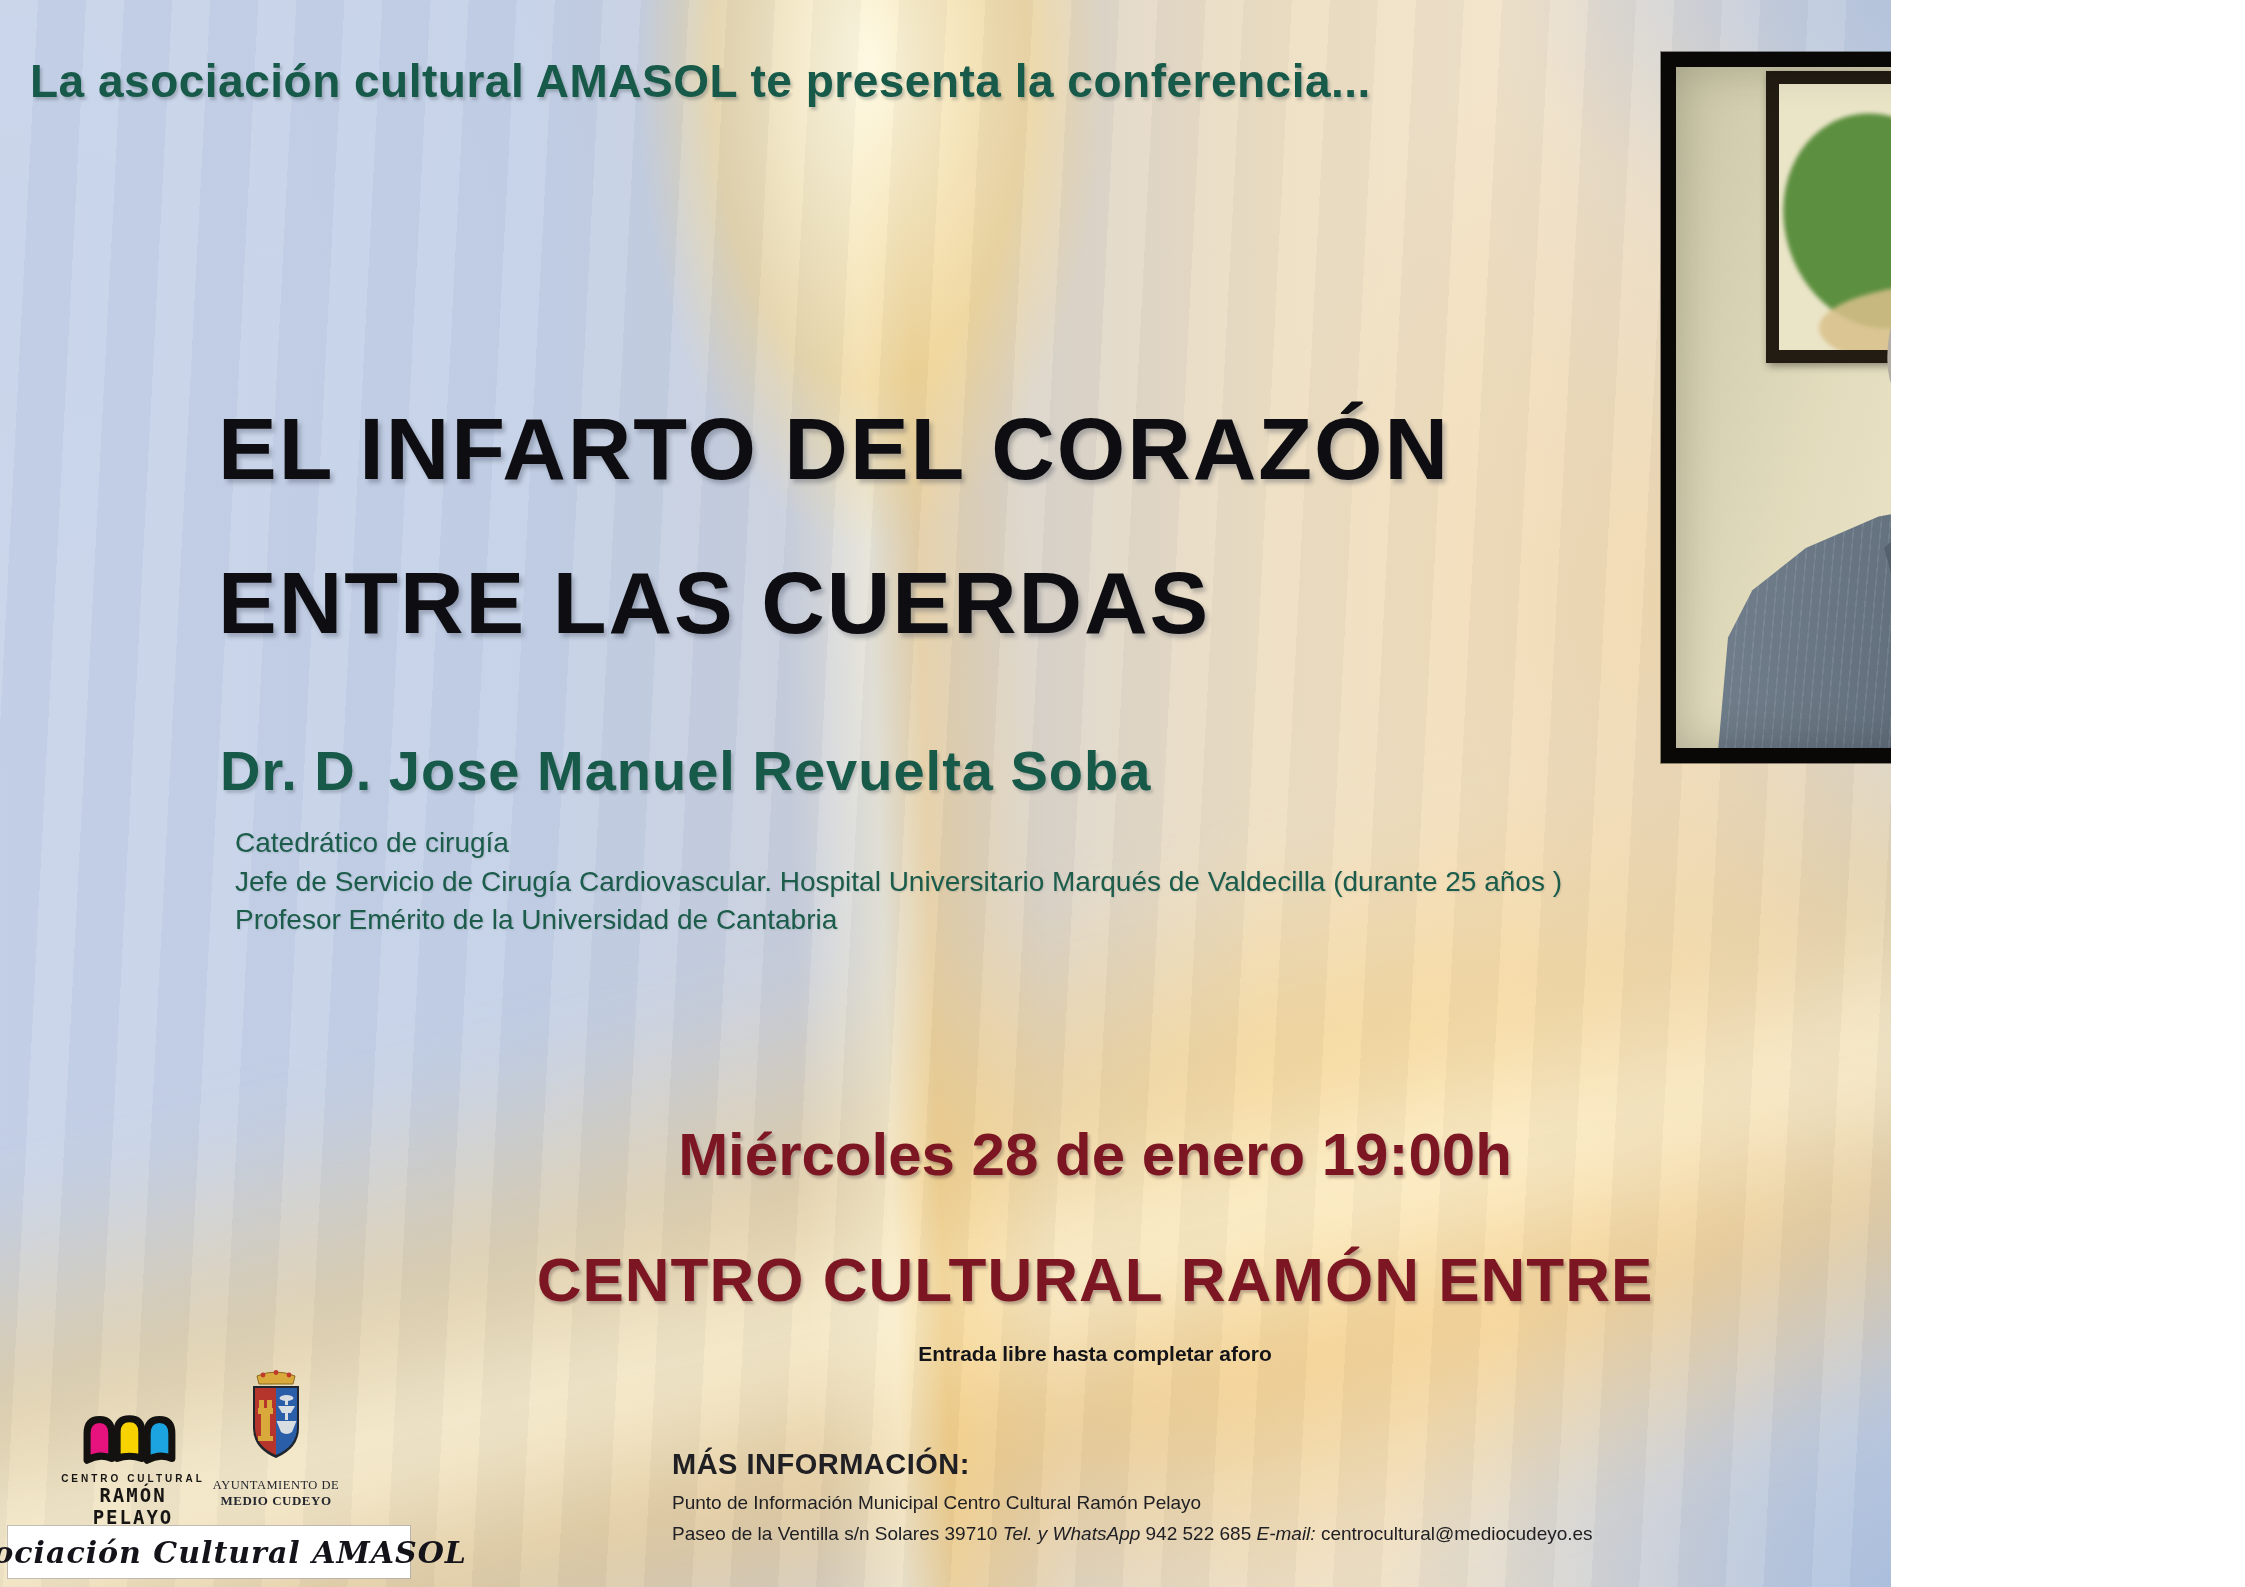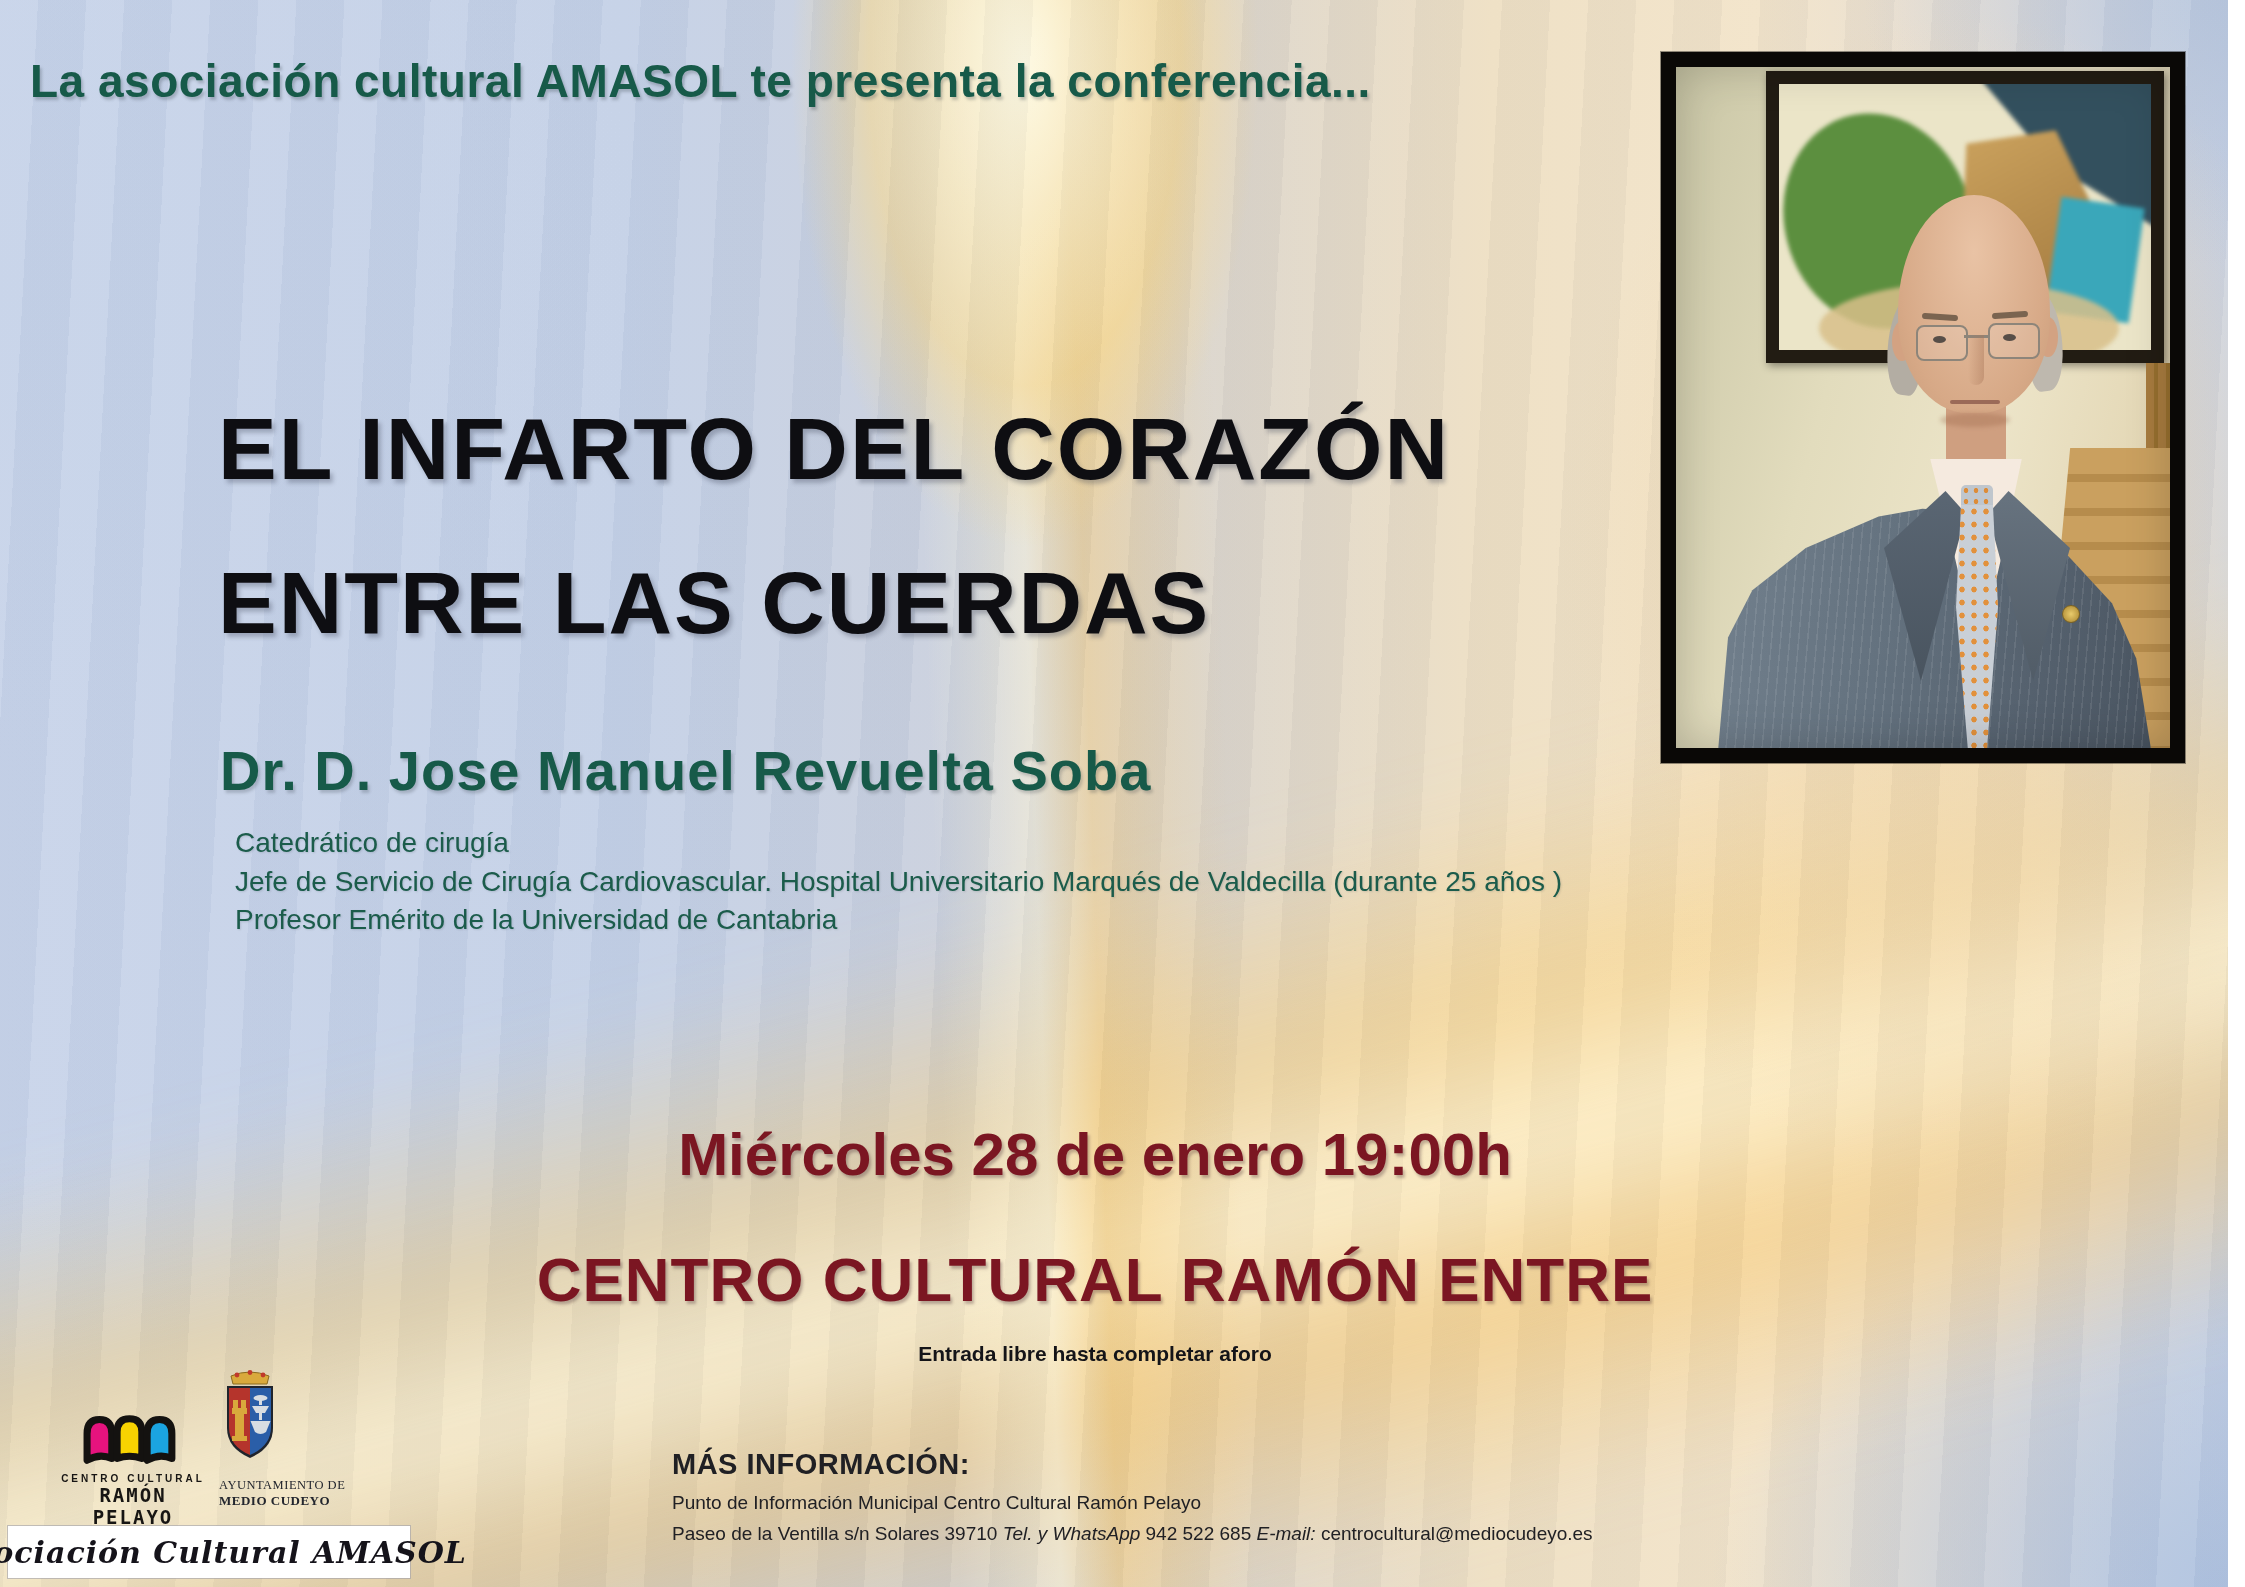--- a/index.html
+++ b/index.html
@@ -1,17 +1,17 @@
 <!DOCTYPE html>
 <html><head>
 <meta charset="utf-8">
 <style>
   html,body{margin:0;padding:0;background:#ffffff;}
   .poster{
-    position:relative;width:2228px;height:1587px;overflow:hidden;
+    position:relative;width:1891px;height:1587px;overflow:hidden;
     font-family:"Liberation Sans","DejaVu Sans",sans-serif;
     background:linear-gradient(to right,#c7d3e9 0%,#c3d0e6 28%,#c9cfdc 44%,#dcd5ca 55%,#eedfc2 67%,#f2e3c8 79%,#e4dcd2 90%,#c9d3e6 100%);
   }
   .bg{position:absolute;inset:0;pointer-events:none;}
   .bg-cool-corners{
     background:
       radial-gradient(ellipse 520px 380px at 100% 0%,rgba(183,198,221,.92),rgba(183,198,221,0) 70%),
       radial-gradient(ellipse 760px 560px at 100% 100%,rgba(173,193,223,.95),rgba(173,193,223,0) 68%),
       radial-gradient(ellipse 900px 620px at 0% 100%,rgba(196,209,230,.9),rgba(196,209,230,0) 70%),
       radial-gradient(ellipse 900px 640px at 0% 18%,rgba(197,210,232,.95),rgba(197,210,232,0) 75%);
@@ -102,21 +102,21 @@
     background-color:#c9cfd6;background-image:radial-gradient(#e2913c 2.4px,rgba(0,0,0,0) 3px);background-size:12px 13px;}
   .knot{left:285px;top:418px;width:32px;height:26px;border-radius:5px;
     background-color:#bfc6cd;background-image:radial-gradient(#dd8c38 2px,rgba(0,0,0,0) 2.6px);background-size:10px 11px;}
   .pin{left:386px;top:538px;width:16px;height:16px;border-radius:50%;border:1px solid #7c6222;
     background:radial-gradient(#e9cb6c,#a8842e);}
   .vignette{inset:0;box-shadow:inset 0 0 46px rgba(0,0,0,.20);}
   
   .ccrp{position:absolute;left:58px;top:1412px;width:150px;text-align:center;color:#171513;}
   .ccrp-line1{font-size:10px;letter-spacing:3px;font-weight:700;margin-top:3px;}
   .ccrp-line2{font-size:19px;letter-spacing:2px;font-weight:700;font-family:"DejaVu Sans Mono","Liberation Mono",monospace;}
-  .ayto{position:absolute;left:219px;top:1366px;width:138px;color:#23262e;}
+  .ayto{position:absolute;left:207px;top:1366px;width:138px;text-align:center;color:#23262e;}
   .ayto-line1{font-family:"Liberation Serif","DejaVu Serif",serif;font-size:12.5px;letter-spacing:.5px;margin-top:4px;}
   .ayto-line2{font-family:"Liberation Serif","DejaVu Serif",serif;font-size:13px;font-weight:700;letter-spacing:.5px;}
   .amasol{position:absolute;left:8px;top:1526px;width:402px;height:52px;background:#ffffff;
     box-shadow:0 0 0 1px rgba(160,160,170,.6);display:flex;align-items:center;justify-content:center;}
   .amasol-text{font-family:"DejaVu Serif","Liberation Serif",serif;font-style:italic;font-weight:700;
     font-size:30px;letter-spacing:1px;color:#15131a;white-space:nowrap;}
 </style>
 </head>
 <body>
 

